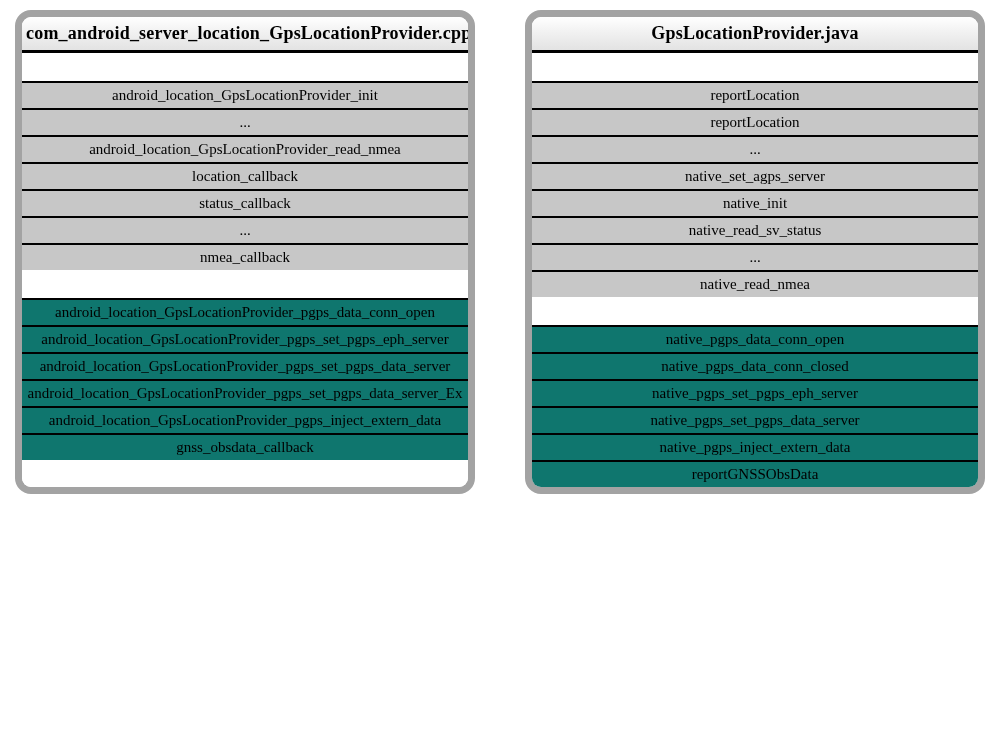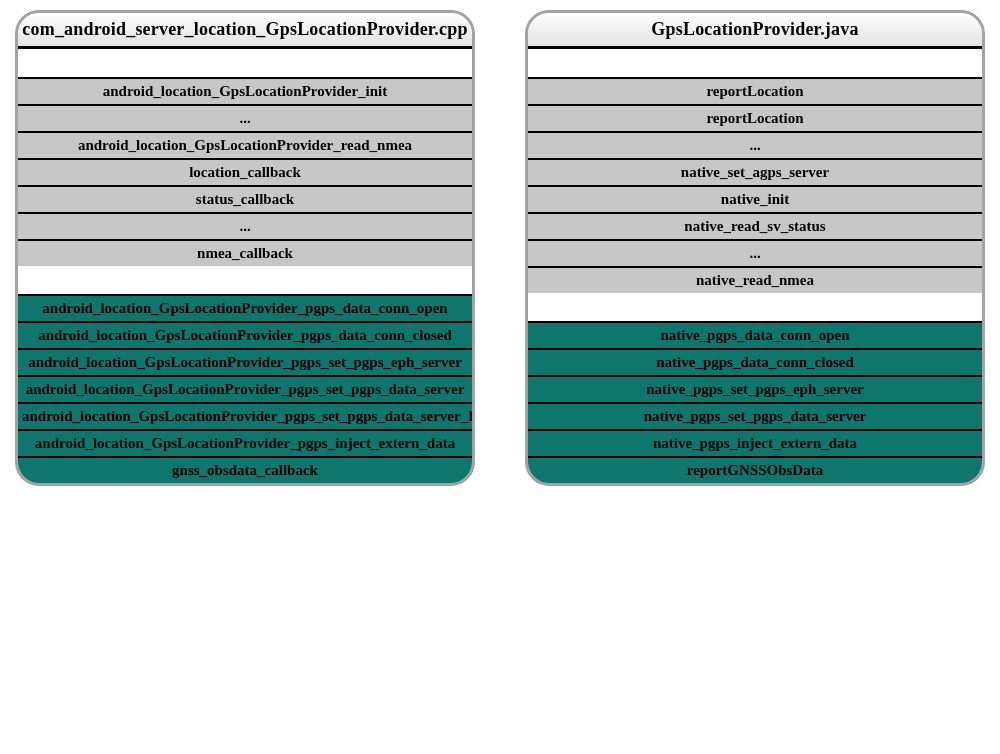--- a/index.html
+++ b/index.html
@@ -7,22 +7,22 @@
     background: #ffffff;
     font-family: "Times New Roman", Times, serif;
     display: flex;
     justify-content: center;
     gap: 50px;
     padding: 10px 8px;
     width: 1000px;
   }
   .card {
     width: 460px;
-    border: 3px solid #a3a3a3;
-    border-radius: 24px;
+    border: 7px solid #a3a3a3;
+    border-radius: 16px;
     background: #fff;
     overflow: hidden;
     display: flex;
     flex-direction: column;
   }
   .card-header {
     background: linear-gradient(to bottom, #ffffff 0%, #f0f0f0 50%, #e3e3e3 100%);
     border-bottom: 3px solid #000;
     text-align: center;
     font-weight: bold;
@@ -37,21 +37,21 @@
   .spacer-bottom {
     height: 28px;
     background: #fff;
     flex: 1;
   }
   .row {
     background: #c7c7c7;
     border-top: 2px solid #000;
     border-bottom: 2px solid #000;
     text-align: center;
-    font-weight: bold;
+    font-weight: normal;
     font-size: 15px;
     padding: 4px 4px;
     margin-bottom: -2px;
   }
   .row.light {
     background: #0f766e;
   }
   .group {
     display: flex;
     flex-direction: column;
@@ -71,21 +71,20 @@
     <div class="row">...</div>
     <div class="row">android_location_GpsLocationProvider_read_nmea</div>
     <div class="row">location_callback</div>
     <div class="row">status_callback</div>
     <div class="row">...</div>
     <div class="row">nmea_callback</div>
   </div>
   <div class="spacer"></div>
   <div class="group">
     <div class="row light">android_location_GpsLocationProvider_pgps_data_conn_open</div>
-    <div class="row light">android_location_GpsLocationProvider_pgps_data_conn_closed</div>
     <div class="row light">android_location_GpsLocationProvider_pgps_set_pgps_eph_server</div>
     <div class="row light">android_location_GpsLocationProvider_pgps_set_pgps_data_server</div>
     <div class="row light">android_location_GpsLocationProvider_pgps_set_pgps_data_server_Ex</div>
     <div class="row light">android_location_GpsLocationProvider_pgps_inject_extern_data</div>
     <div class="row light">gnss_obsdata_callback</div>
   </div>
   <div class="spacer-bottom"></div>
 </div>
 
 <div class="card">

